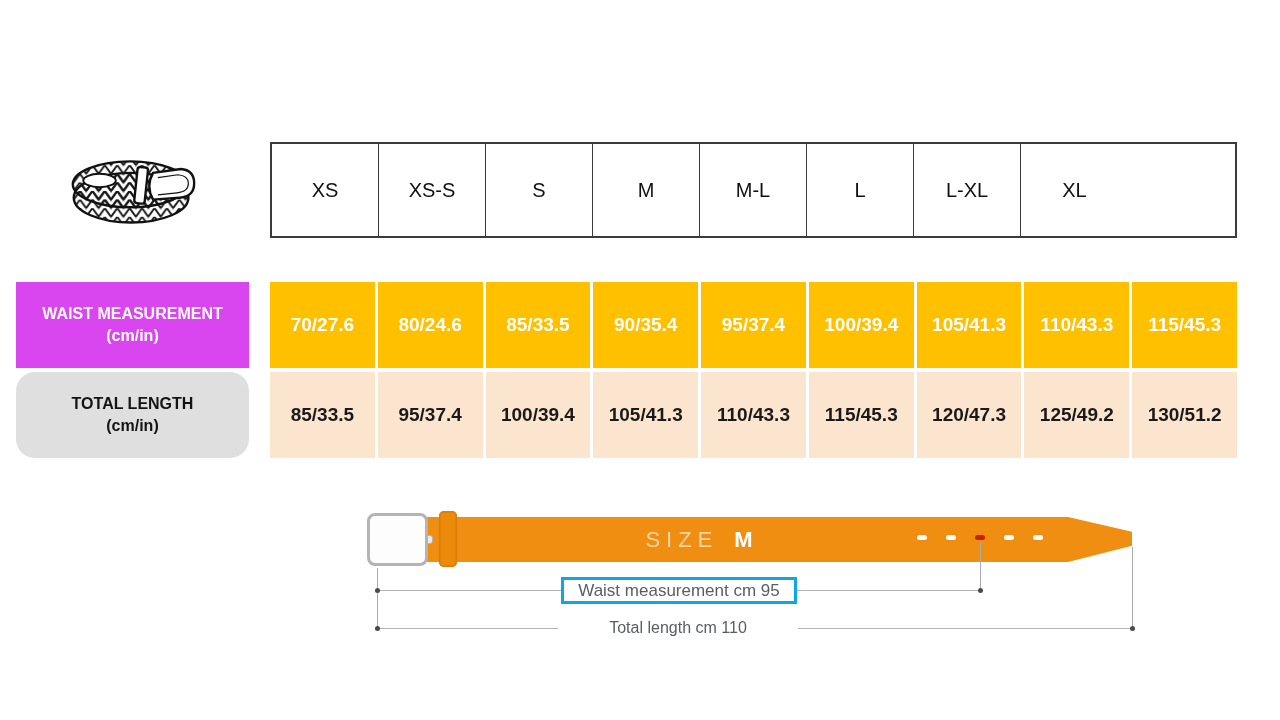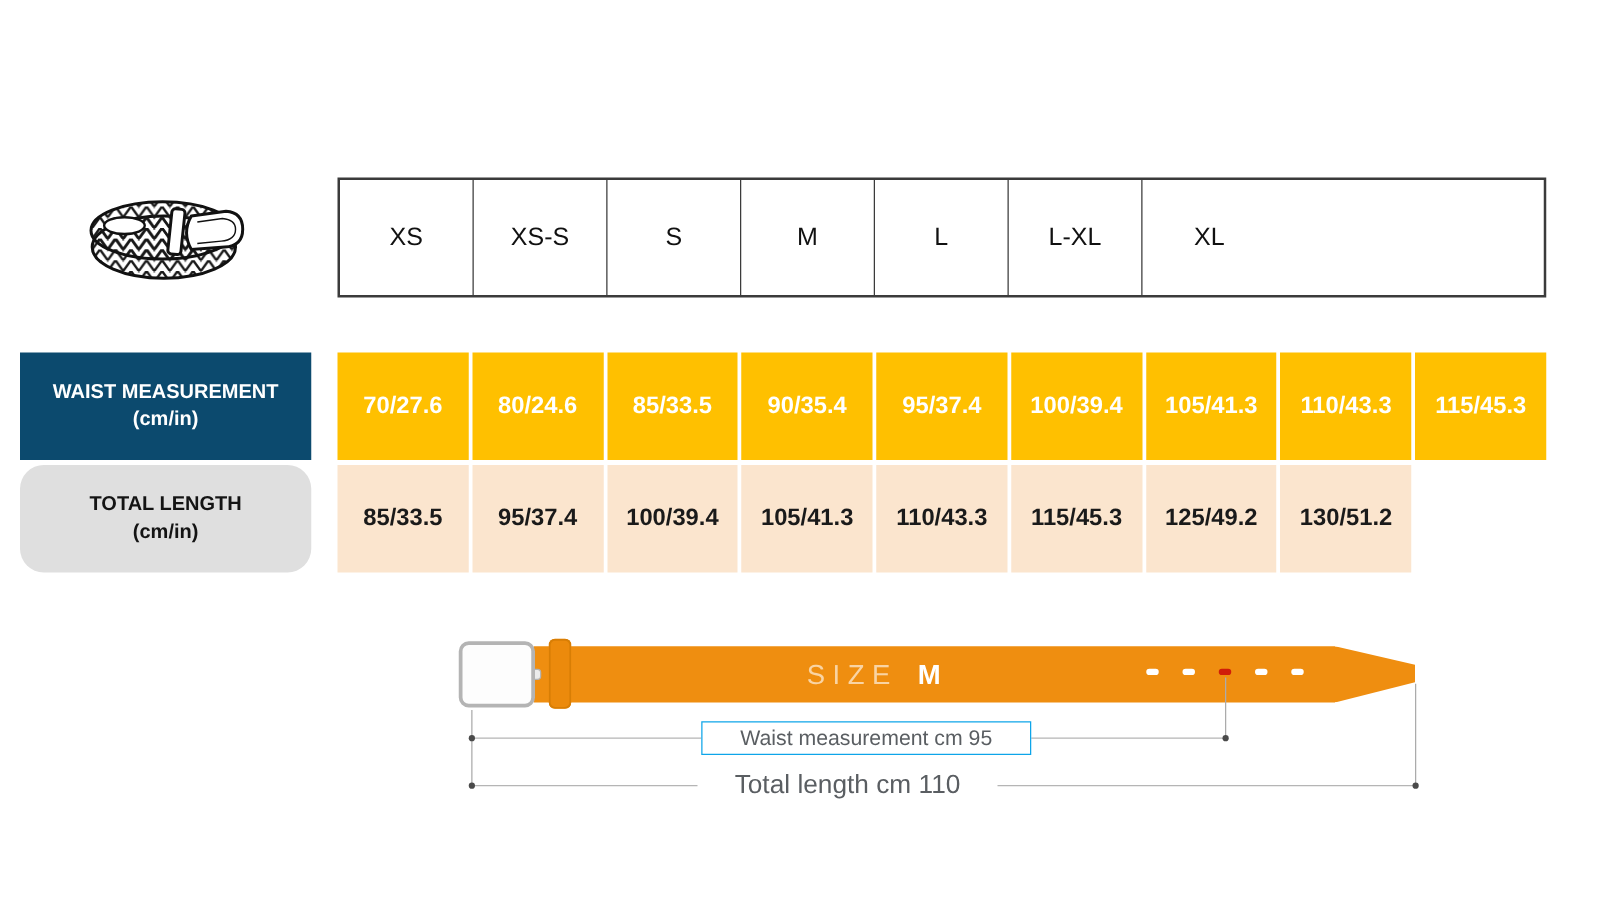--- a/index.html
+++ b/index.html
@@ -14,21 +14,21 @@
                display:grid;grid-template-columns:repeat(9,1fr);
                border:2px solid #3b3b3b;box-sizing:border-box;background:#fff;}
   .hcell{display:flex;align-items:center;justify-content:center;
          font-size:20px;color:#111;border-right:1.5px solid #3b3b3b;box-sizing:border-box;}
   .hcell:last-child{border-right:none;}
 
   
   .rowlabel{position:absolute;left:16px;width:233px;height:86px;
             display:flex;flex-direction:column;align-items:center;justify-content:center;
             font-weight:bold;font-size:16px;line-height:1.35;text-align:center;}
-  .rowlabel.waist{top:282px;background:#0c4a6e;color:#ffffff;}
+  .rowlabel.waist{top:282px;background:#d946ef;color:#ffffff;}
   .rowlabel.total{top:372px;background:#DFDFDF;color:#141414;border-radius:19px;}
 
   .datarow{position:absolute;left:270px;width:967px;height:86px;
            display:grid;grid-template-columns:repeat(9,1fr);column-gap:3px;}
   .datarow.waist{top:282px;}
   .datarow.total{top:372px;}
   .dcell{display:flex;align-items:center;justify-content:center;
          font-weight:bold;font-size:19px;}
   .datarow.waist .dcell{background:#FFC000;color:#ffffff;}
   .datarow.total .dcell{background:#FBE5CE;color:#1a1a1a;}
@@ -47,27 +47,27 @@
              display:flex;align-items:center;justify-content:center;font-size:22px;}
   .size-word{color:rgba(255,255,255,0.62);letter-spacing:6px;}
   .size-val{color:#ffffff;font-weight:bold;margin-left:16px;letter-spacing:2px;}
   .hole{position:absolute;top:535px;width:10px;height:5px;border-radius:2.5px;background:#ffffff;}
   .hole.red{background:#D01D09;}
 
   .vline{position:absolute;width:1px;background:#ababab;}
   .hline{position:absolute;height:1px;background:#b5b5b5;}
   .dot{position:absolute;width:5px;height:5px;border-radius:50%;background:#4a4a4a;}
 
-  .caption-box{position:absolute;left:561px;top:577px;width:264px;height:27px;
-               background:#ffffff;border:1px solid #0ea5e9;box-sizing:border-box;
+  .caption-box{position:absolute;left:561px;top:577px;width:236px;height:27px;
+               background:#ffffff;border:3px solid #0ea5e9;box-sizing:border-box;
                display:flex;align-items:center;justify-content:center;
                font-size:17px;color:#5a5e62;z-index:3;}
   .caption-plain{position:absolute;left:558px;top:615px;width:240px;height:26px;
                  background:#ffffff;display:flex;align-items:center;justify-content:center;
-                 font-size:21px;color:#5a5e62;z-index:3;}
+                 font-size:16px;color:#5a5e62;z-index:3;}
 </style>
 </head>
 <body>
 
 <div class="stage">
 
   <svg class="belt-art" viewBox="0 0 150 90">
     <defs>
       <pattern id="braid" width="13" height="9" patternUnits="userSpaceOnUse">
         <path d="M0,9 L6.5,0 L13,9" fill="none" stroke="#181818" stroke-width="2"></path>
@@ -80,20 +80,21 @@
     <rect x="78" y="20" width="11" height="38" rx="3" fill="#ffffff" stroke="#111" stroke-width="2.5" transform="rotate(6 83 39)"></rect>
     <path d="M96,26 L125,22 Q139,23 139,37 Q139,51 124,52 L96,54 Q88,40 96,26 Z" fill="#ffffff" stroke="#111" stroke-width="2.5"></path>
     <path d="M101,31 L122,28 Q133,29 133,37 Q133,46 121,47 L101,49" fill="none" stroke="#111" stroke-width="1.2"></path>
   </svg>
 
   <div class="size-header">
     <div class="hcell">XS</div>
     <div class="hcell">XS-S</div>
     <div class="hcell">S</div>
     <div class="hcell">M</div>
+    <div class="hcell">M-L</div>
     <div class="hcell">L</div>
     <div class="hcell">L-XL</div>
     <div class="hcell">XL</div>
   </div>
 
   <div class="rowlabel waist">
     <span>WAIST MEASUREMENT</span>
     <span>(cm/in)</span>
   </div>
   <div class="datarow waist">
@@ -112,20 +113,21 @@
     <span>TOTAL LENGTH</span>
     <span>(cm/in)</span>
   </div>
   <div class="datarow total">
     <div class="dcell">85/33.5</div>
     <div class="dcell">95/37.4</div>
     <div class="dcell">100/39.4</div>
     <div class="dcell">105/41.3</div>
     <div class="dcell">110/43.3</div>
     <div class="dcell">115/45.3</div>
+    <div class="dcell">120/47.3</div>
     <div class="dcell">125/49.2</div>
     <div class="dcell">130/51.2</div>
   </div>
 
   <div class="strap"></div>
   <div class="tip"></div>
   <div class="prong"></div>
   <div class="buckle"></div>
   <div class="keeper"></div>
 

